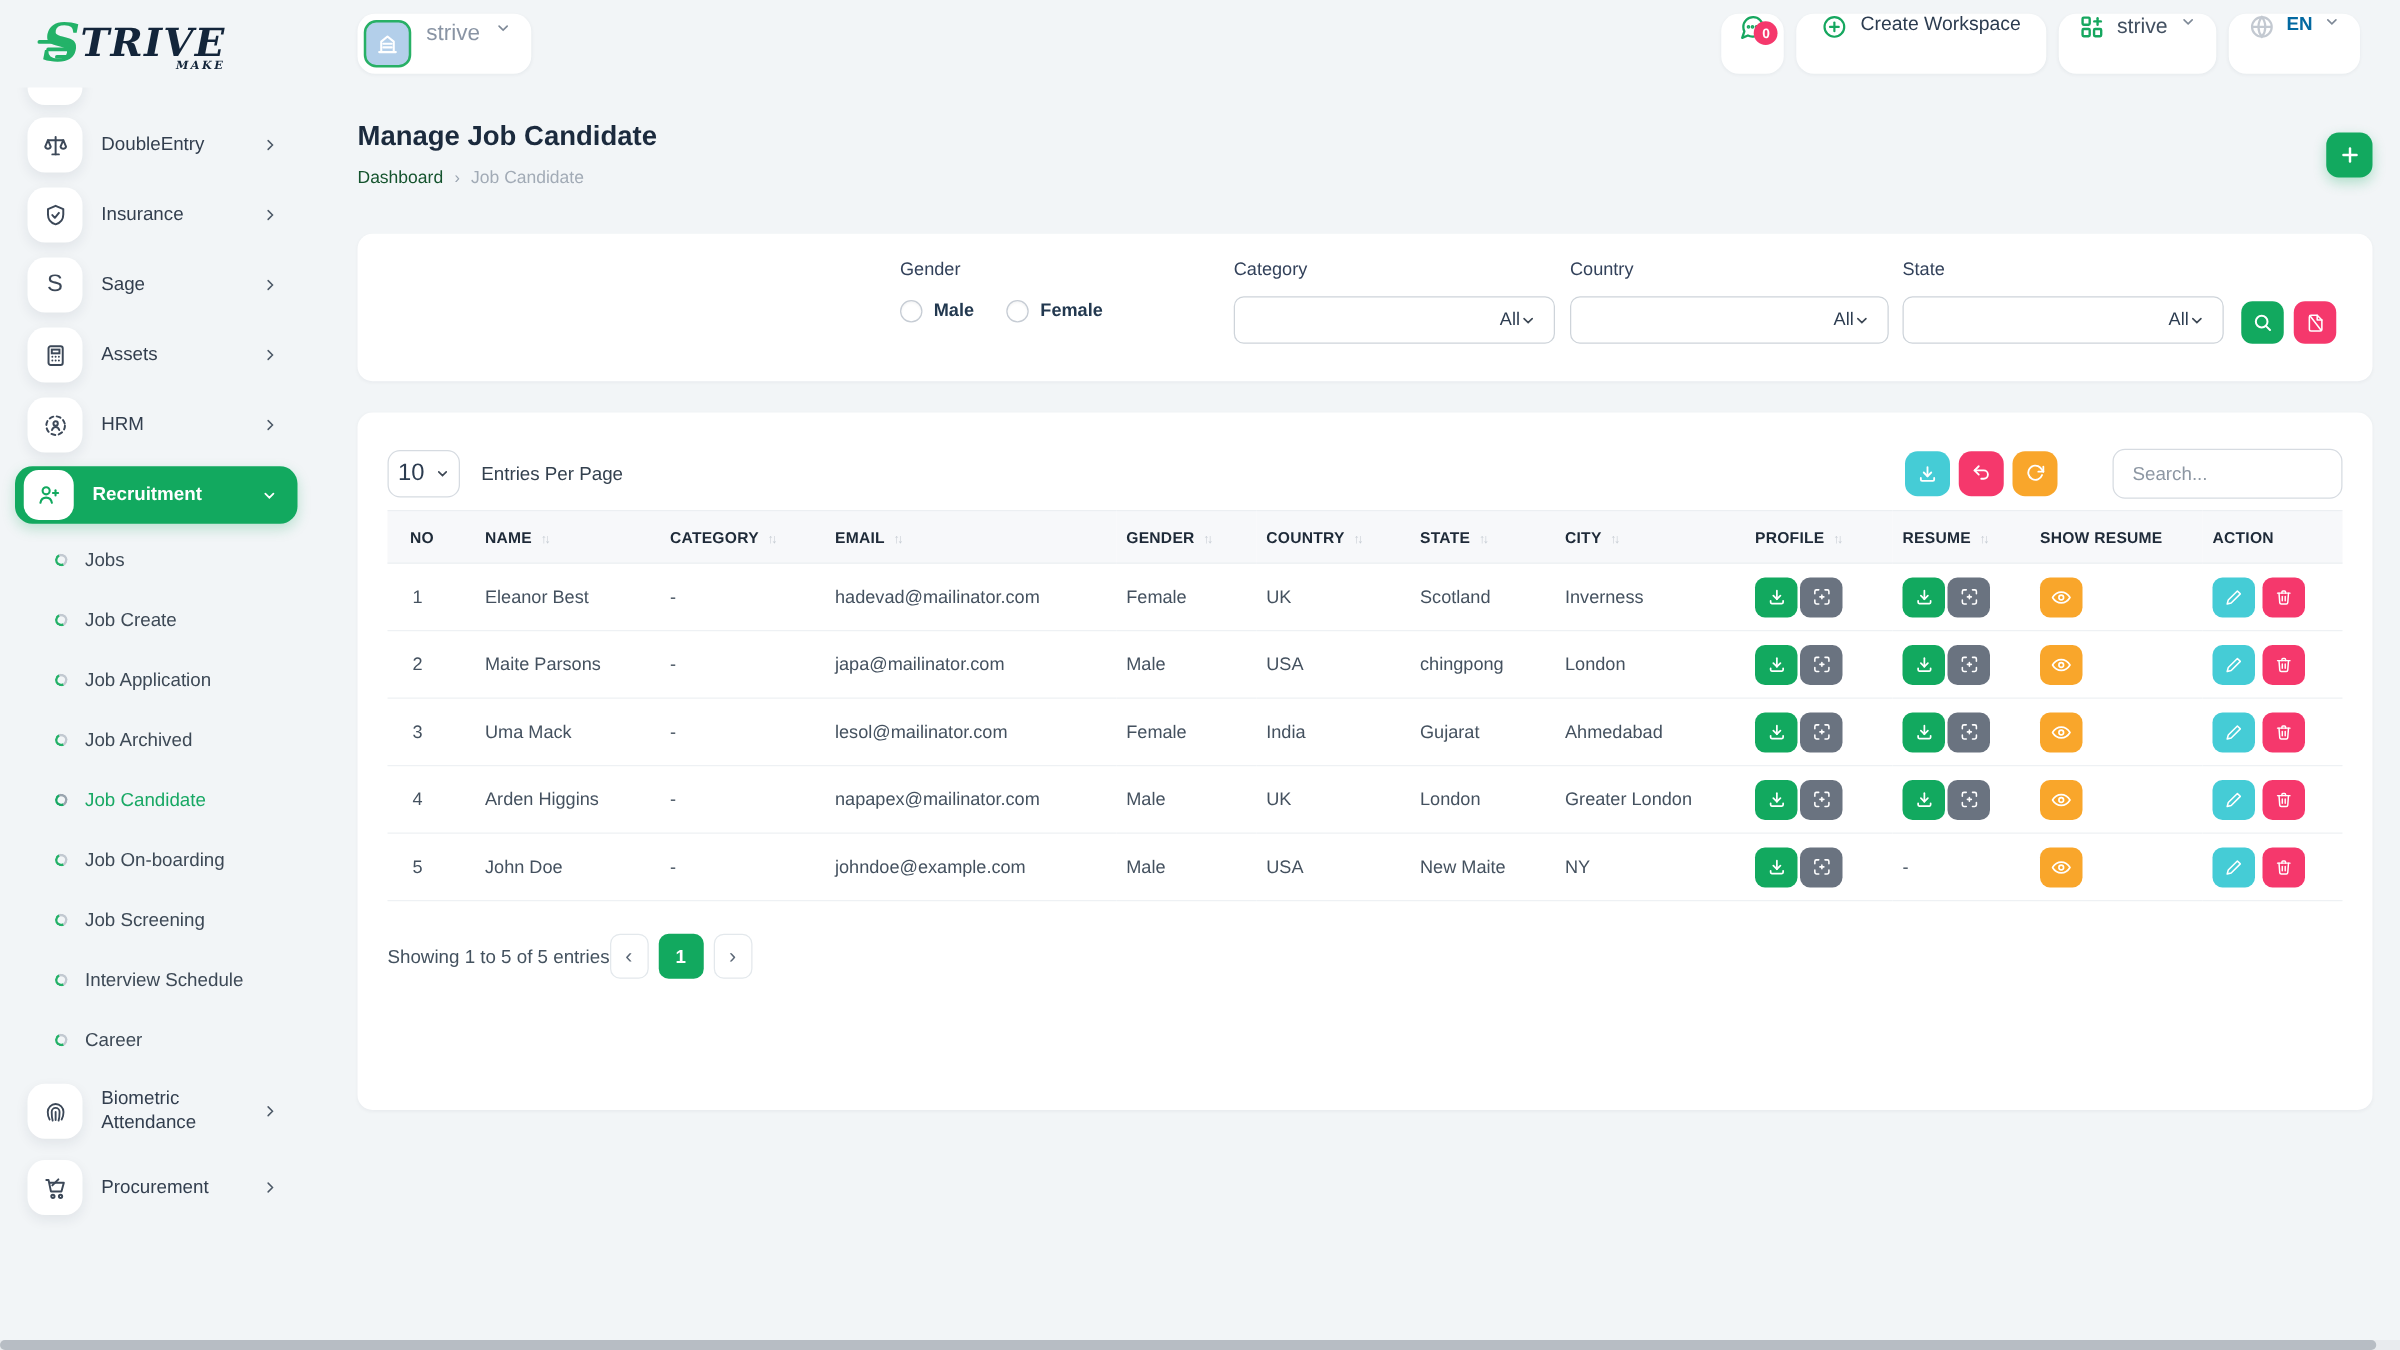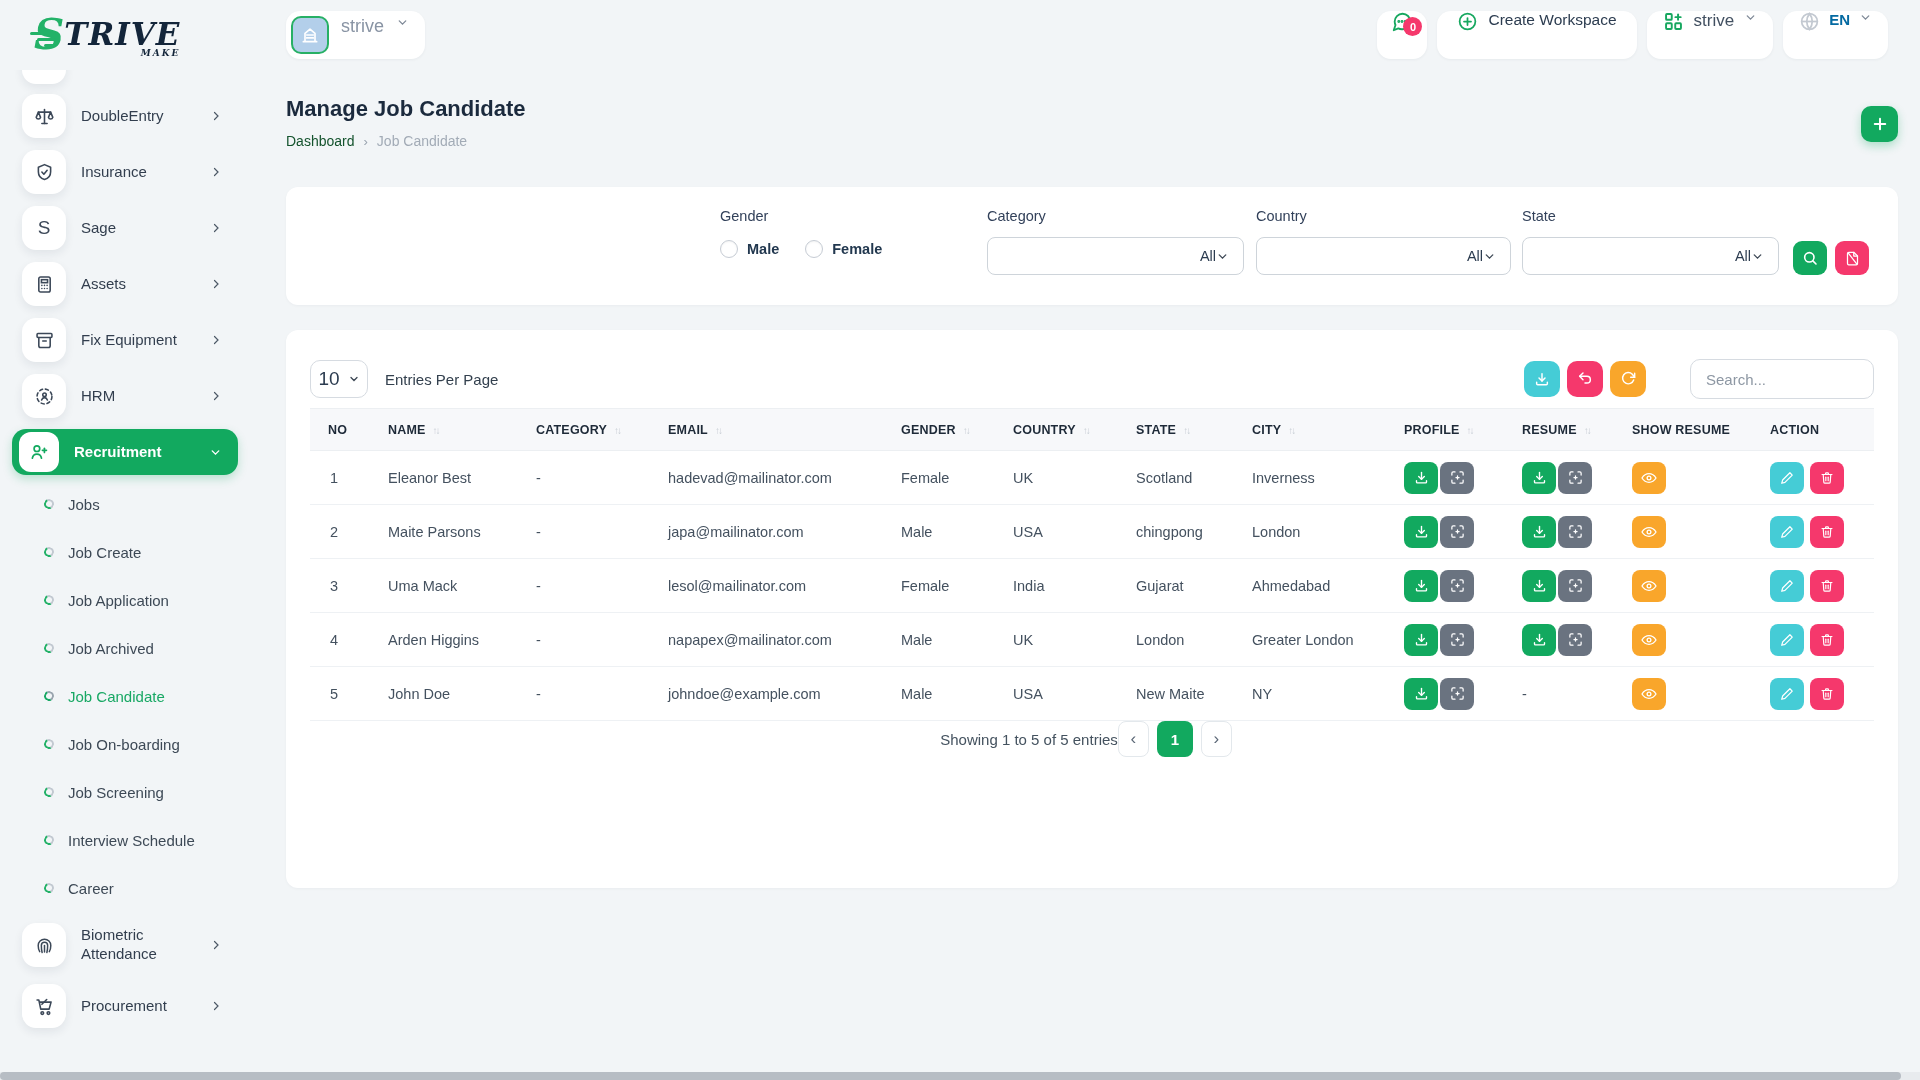--- a/index.html
+++ b/index.html
@@ -97,21 +97,21 @@
   .sort{font-size:10px;color:#c7cdd4;margin-left:7px;letter-spacing:-2px;cursor:pointer}
   tbody tr{height:54px;border-bottom:1px solid #eef1f4}
   td{font-size:14.5px;color:#44515f;padding:0 8px;white-space:nowrap}
   td:first-child{padding-left:20px}
   .btn-row{display:flex;gap:2px;align-items:center}
   .btn-row.spaced{gap:6px}
   .ab{width:34px;height:32px;border-radius:8px;display:flex;align-items:center;justify-content:center;color:#fff}
   .ab-green{background:#12a95f}.ab-slate{background:#6a7380}.ab-orange{background:#f9a62b}.ab-cyan{background:#45ccd6}.ab-pink{background:#f5386c}
   .dash{color:#44515f}
 
-  .t-footer{display:flex;align-items:center;justify-content:center;}
+  .t-footer{display:flex;align-items:center;justify-content:flex-start;margin-top:26px}
   .showing{font-size:15px;color:#44525f}
   .pager{display:flex;align-items:center;gap:8px;margin-right:12px}
   .pg-btn{width:31px;height:36px;border:1px solid #e3e8ec;border-radius:8px;background:#fff;color:#5b6776;font-size:17px;display:flex;align-items:center;justify-content:center}
   .pg-active{width:36px;height:36px;border-radius:8px;background:#12a95f;color:#fff;font-size:15px;font-weight:600;display:flex;align-items:center;justify-content:center}
 
   .hscrollbar{position:absolute;left:0;right:0;bottom:0;height:8px;background:#e8ebee}
   .hscrollbar .thumb{position:absolute;left:0;top:0;bottom:0;width:99%;background:#b7bdc4;border-radius:4px}
 </style>
 </head>
 <body>
@@ -262,35 +262,20 @@
         </svg>
     </span>
     <span class="lbl">Assets</span>
     <span class="chev-r">
         <svg width="12" height="12" viewBox="0 0 24 24" fill="none" stroke="currentColor" stroke-width="2.4" stroke-linecap="round">
           <polyline points="9 5 16 12 9 19"></polyline>
         </svg>
       </span>
   </div>
 
-  <div class="s-item">
-    <span class="icon-box">
-      <svg width="21" height="21" viewBox="0 0 24 24" fill="none" stroke="currentColor" stroke-width="1.8" stroke-linecap="round" stroke-linejoin="round">
-          <rect x="3.5" y="4" width="17" height="4.5" rx="1"></rect>
-          <path d="M5.5 8.5V18a2 2 0 0 0 2 2h9a2 2 0 0 0 2-2V8.5"></path>
-          <line x1="10" y1="12.5" x2="14" y2="12.5"></line>
-        </svg>
-    </span>
-    <span class="lbl">Fix Equipment</span>
-    <span class="chev-r">
-        <svg width="12" height="12" viewBox="0 0 24 24" fill="none" stroke="currentColor" stroke-width="2.4" stroke-linecap="round">
-          <polyline points="9 5 16 12 9 19"></polyline>
-        </svg>
-      </span>
-  </div>
 
   <div class="s-item">
     <span class="icon-box">
       <svg width="21" height="21" viewBox="0 0 24 24" fill="none" stroke="currentColor" stroke-width="1.8" stroke-linecap="round">
           <circle cx="12" cy="12" r="8.5" stroke-dasharray="3.6 3.2"></circle>
           <circle cx="12" cy="10" r="2"></circle>
           <path d="M8.7 16c.6-1.7 1.8-2.7 3.3-2.7s2.7 1 3.3 2.7"></path>
         </svg>
     </span>
     <span class="lbl">HRM</span>

